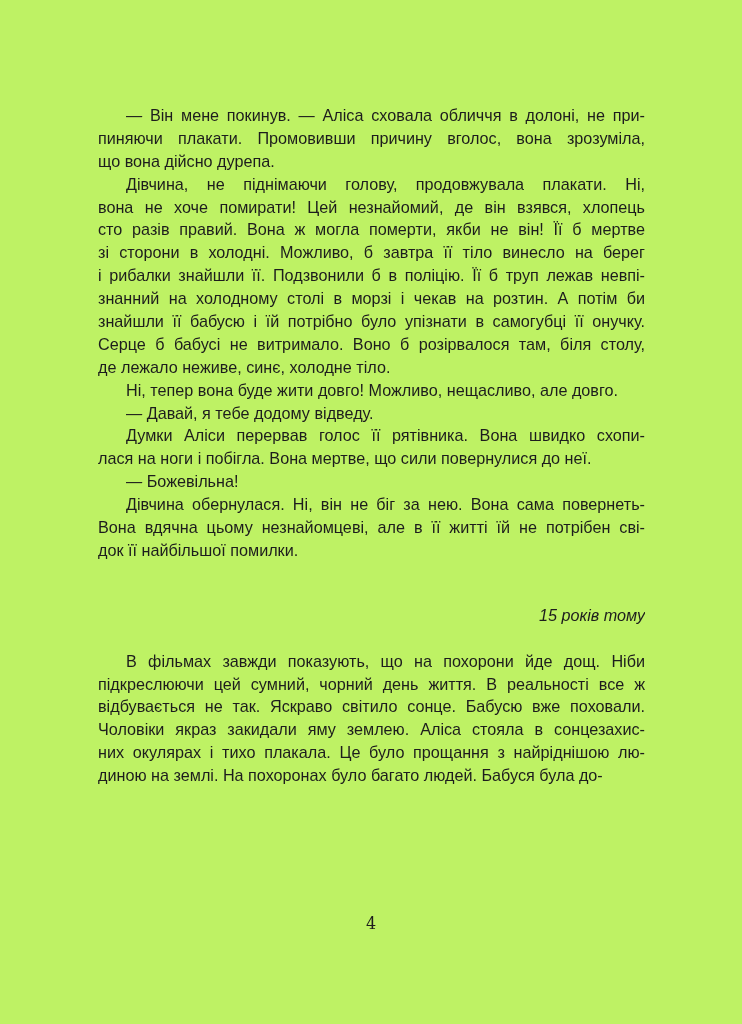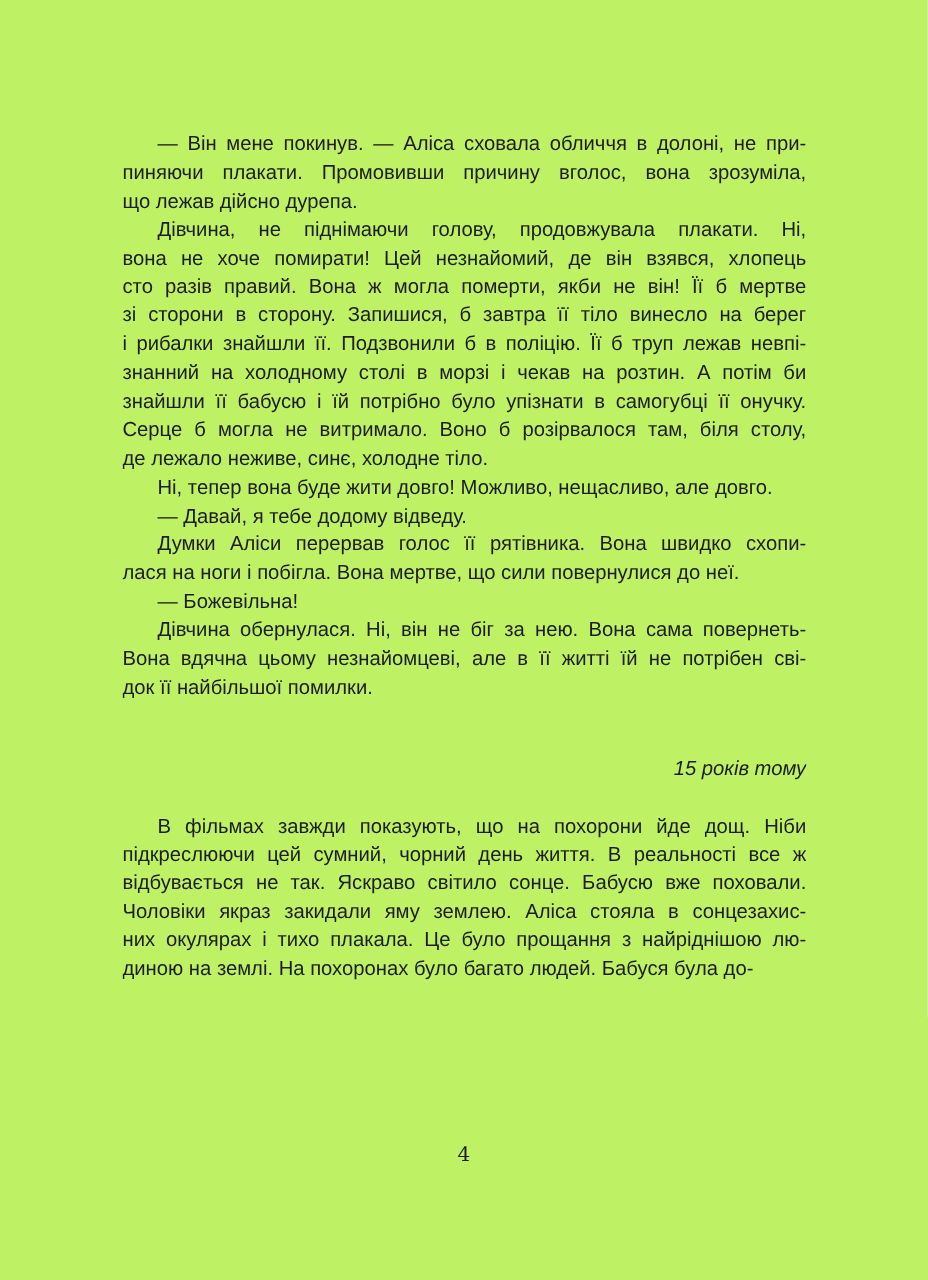--- a/index.html
+++ b/index.html
@@ -53,31 +53,31 @@
   }
 </style>
 </head>
 <body>
 
 <div class="book-page">
   <div class="text-column">
       <div class="paragraph para-body">
         <div class="line first fill">— Він мене покинув. — Аліса сховала обличчя в долоні, не при-</div>
         <div class="line fill">пиняючи плакати. Промовивши причину вголос, вона зрозуміла,</div>
-        <div class="line end">що лежав дійсно дурепа.</div>
+        <div class="line end">що вона дійсно дурепа.</div>
       </div>
       <div class="paragraph para-body">
         <div class="line first fill">Дівчина, не піднімаючи голову, продовжувала плакати. Ні,</div>
         <div class="line fill">вона не хоче помирати! Цей незнайомий, де він взявся, хлопець</div>
         <div class="line fill">сто разів правий. Вона ж могла померти, якби не він! Її б мертве</div>
-        <div class="line fill">зі сторони в сторону. Запишися, б завтра її тіло винесло на берег</div>
+        <div class="line fill">зі сторони в холодні. Можливо, б завтра її тіло винесло на берег</div>
         <div class="line fill">і рибалки знайшли її. Подзвонили б в поліцію. Її б труп лежав невпі-</div>
         <div class="line fill">знанний на холодному столі в морзі і чекав на розтин. А потім би</div>
         <div class="line fill">знайшли її бабусю і їй потрібно було упізнати в самогубці її онучку.</div>
-        <div class="line fill">Серце б могла не витримало. Воно б розірвалося там, біля столу,</div>
+        <div class="line fill">Серце б бабусі не витримало. Воно б розірвалося там, біля столу,</div>
         <div class="line end">де лежало неживе, синє, холодне тіло.</div>
       </div>
       <div class="paragraph para-body">
         <div class="line first end">Ні, тепер вона буде жити довго! Можливо, нещасливо, але довго.</div>
       </div>
       <div class="paragraph para-body">
         <div class="line first end">— Давай, я тебе додому відведу.</div>
       </div>
       <div class="paragraph para-body">
         <div class="line first fill">Думки Аліси перервав голос її рятівника. Вона швидко схопи-</div>

